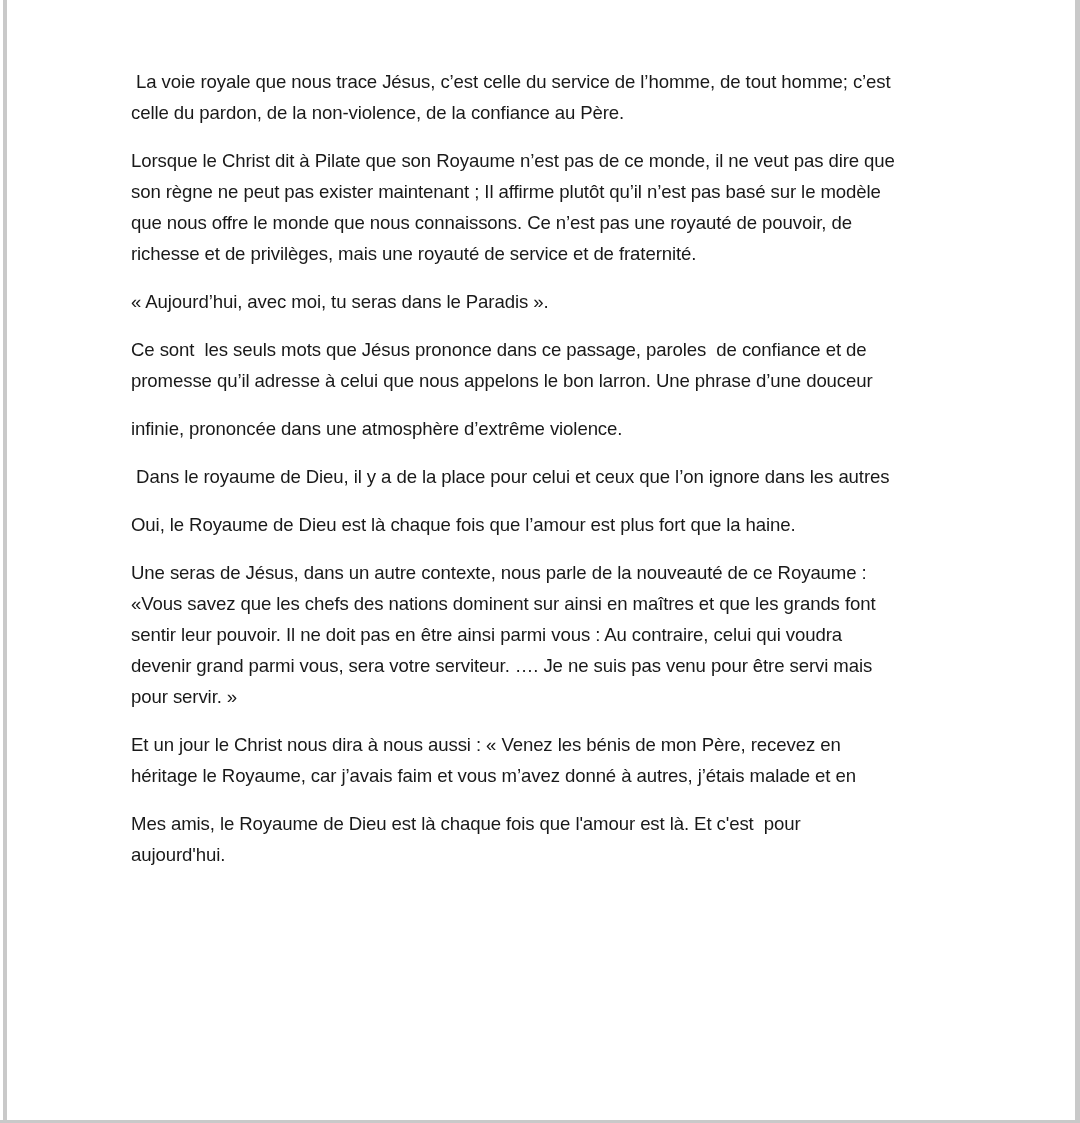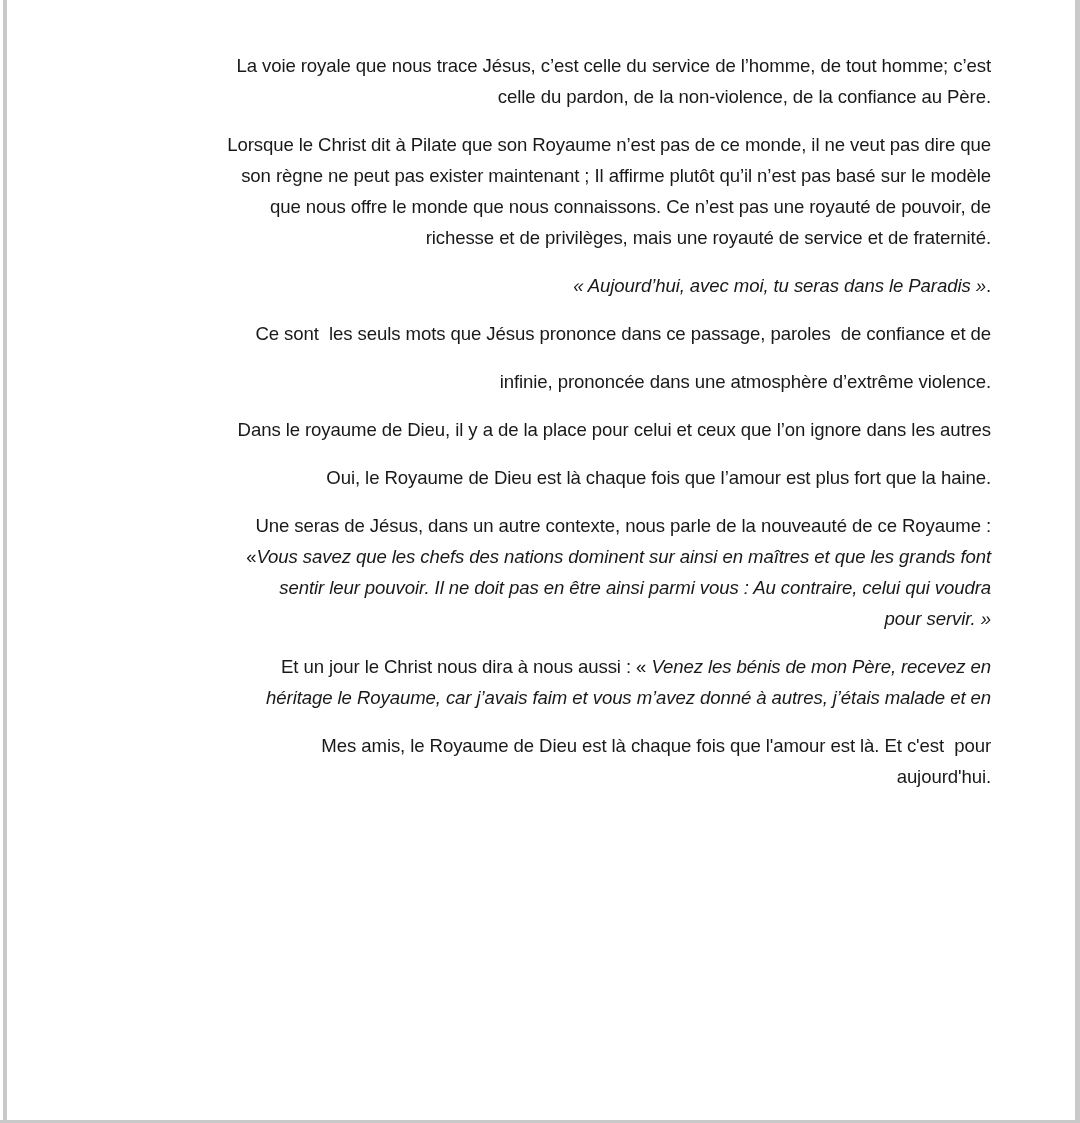--- a/index.html
+++ b/index.html
@@ -22,23 +22,23 @@
   .doc {
     position: absolute;
     left: 131px;
     top: 50px;
     width: 860px;
     color: #191919;
     font-size: 18.6px;
     line-height: 31px;
     letter-spacing: -0.1px;
   }
-  .para { margin: 0 0 17px 0; text-align: right; }
+  .para { margin: 16px 0 17px 0; }
   .line { white-space: pre; }
-  .it { font-style: italic; }
+  .it { }
 </style>
 </head>
 <body>
 
 <div class="page">
   <div class="edge edge-left"></div>
   <div class="edge edge-right"></div>
   <div class="edge edge-bottom"></div>
   <div class="doc" id="doc">
       <div class="para">
@@ -49,34 +49,36 @@
         <div class="line"><span>Lorsque le Christ dit à Pilate que son Royaume n’est pas de ce monde, il ne veut pas dire que</span></div>
         <div class="line"><span>son règne ne peut pas exister maintenant ; Il affirme plutôt qu’il n’est pas basé sur le modèle</span></div>
         <div class="line"><span>que nous offre le monde que nous connaissons. Ce n’est pas une royauté de pouvoir, de</span></div>
         <div class="line"><span>richesse et de privilèges, mais une royauté de service et de fraternité.</span></div>
       </div>
       <div class="para">
         <div class="line"><span class="it">« Aujourd’hui, avec moi, tu seras dans le Paradis »</span><span>.</span></div>
       </div>
       <div class="para">
         <div class="line"><span>Ce sont  les seuls mots que Jésus prononce dans ce passage, paroles  de confiance et de</span></div>
+        <div class="line"><span>promesse qu’il adresse à celui que nous appelons le bon larron. Une phrase d’une douceur</span></div>
       </div>
       <div class="para">
         <div class="line"><span>infinie, prononcée dans une atmosphère d’extrême violence.</span></div>
       </div>
       <div class="para">
         <div class="line"><span> Dans le royaume de Dieu, il y a de la place pour celui et ceux que l’on ignore dans les autres</span></div>
       </div>
       <div class="para">
         <div class="line"><span>Oui, le Royaume de Dieu est là chaque fois que l’amour est plus fort que la haine.</span></div>
       </div>
       <div class="para">
         <div class="line"><span>Une seras de Jésus, dans un autre contexte, nous parle de la nouveauté de ce Royaume :</span></div>
         <div class="line"><span>«</span><span class="it">Vous savez que les chefs des nations dominent sur ainsi en maîtres et que les grands font</span></div>
         <div class="line"><span class="it">sentir leur pouvoir. Il ne doit pas en être ainsi parmi vous : Au contraire, celui qui voudra</span></div>
+        <div class="line"><span class="it">devenir grand parmi vous, sera votre serviteur. …. Je ne suis pas venu pour être servi mais</span></div>
         <div class="line"><span class="it">pour servir. »</span></div>
       </div>
       <div class="para">
         <div class="line"><span>Et un jour le Christ nous dira à nous aussi : « </span><span class="it">Venez les bénis de mon Père, recevez en</span></div>
         <div class="line"><span class="it">héritage le Royaume, car j’avais faim et vous m’avez donné à autres, j’étais malade et en</span></div>
       </div>
       <div class="para">
         <div class="line"><span>Mes amis, le Royaume de Dieu est là chaque fois que l'amour est là. Et c'est  pour</span></div>
         <div class="line"><span>aujourd'hui.</span></div>
       </div>

